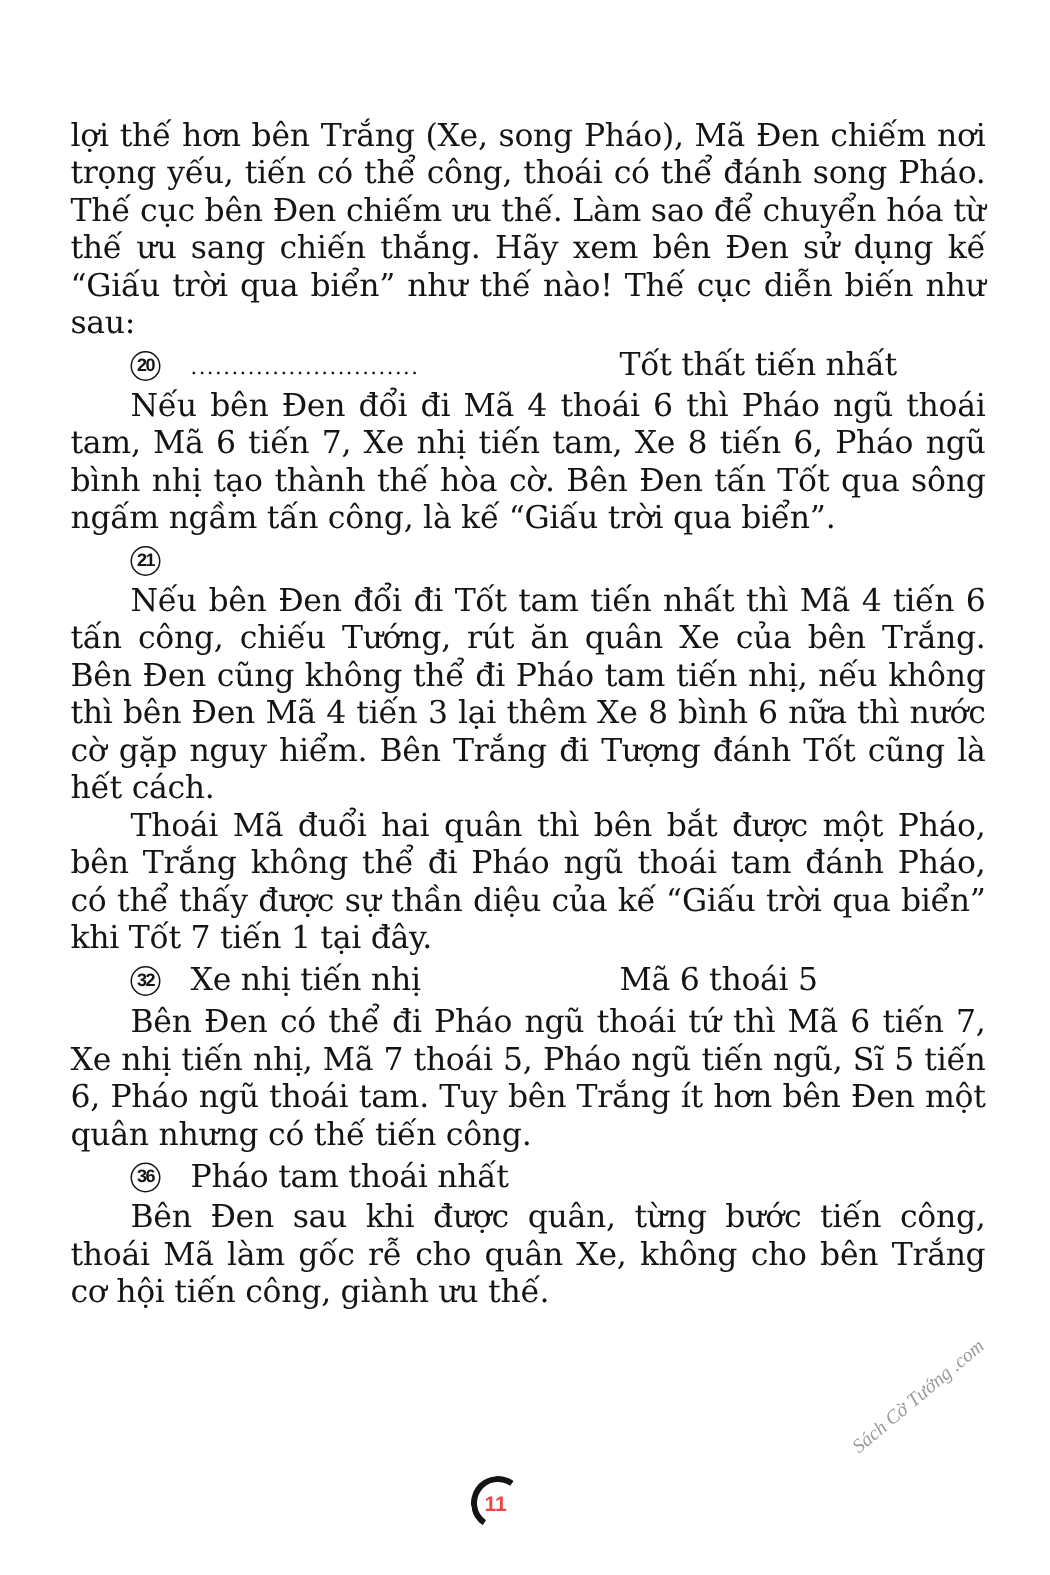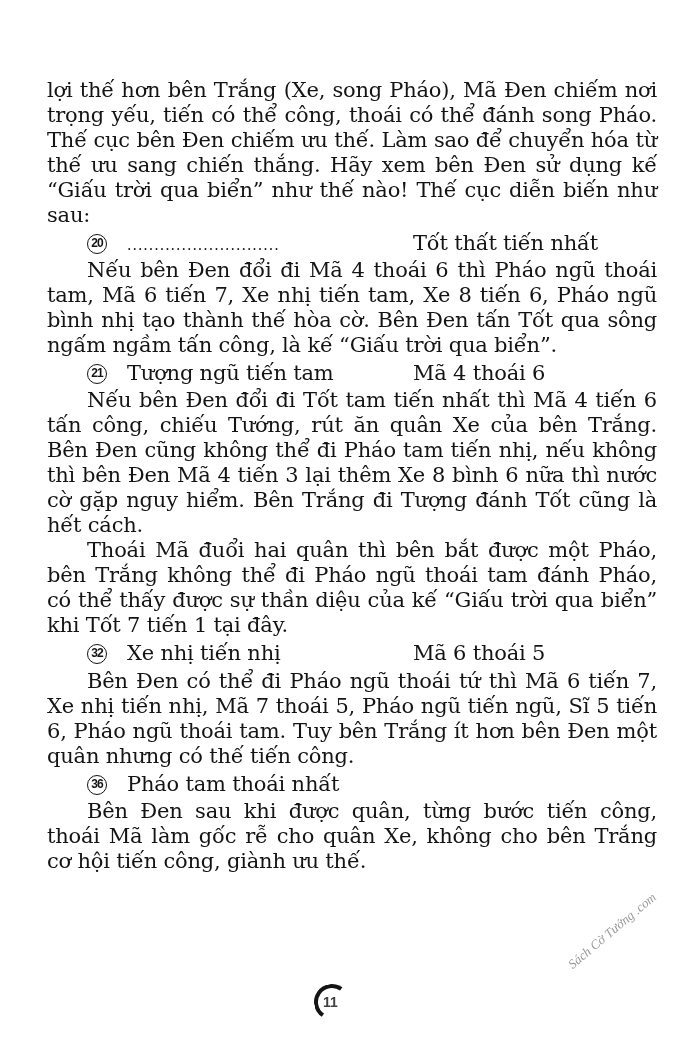--- a/index.html
+++ b/index.html
@@ -28,21 +28,21 @@
   .pagenum {
     position:absolute; left:314px; top:984px; width:40px; height:40px;
   }
   .pagenum .arc {
     position:absolute; left:0; top:0; width:36px; height:36px; border-radius:50%;
     border:4px solid transparent; border-left-color:#141414; border-top-color:#141414;
     transform:rotate(-10deg); box-sizing:border-box;
   }
   .pagenum .txt {
     position:absolute; left:9px; top:10px; font-family:"Liberation Sans", sans-serif; font-weight:bold;
-    font-size:14px; color:#404040;
+    font-size:14px; color:#ef4444;
   }
   .watermark {
     position:absolute; left:565px; top:960px; transform:rotate(-40deg); transform-origin:left top;
     font-family:"Liberation Serif", serif; font-style:italic; font-size:13px; color:#9a9a9a;
     white-space:nowrap;
   }
 </style>
 </head>
 <body>
 
@@ -53,22 +53,20 @@
   <div class="move">
     <span class="num">20</span>
     <span class="red dots" style="top:2px;">............................</span>
     <span class="black far">Tốt thất tiến nhất</span>
   </div>
 
   <p class="p indent">Nếu bên Đen đổi đi Mã 4 thoái 6 thì Pháo ngũ thoái tam, Mã 6 tiến 7, Xe nhị tiến tam, Xe 8 tiến 6, Pháo ngũ bình nhị tạo thành thế hòa cờ. Bên Đen tấn Tốt qua sông ngấm ngầm tấn công, là kế “Giấu trời qua biển”.</p>
 
   <div class="move">
     <span class="num">21</span>
-    <span class="red">Tượng ngũ tiến tam</span>
-    <span class="black far">Mã 4 thoái 6</span>
   </div>
 
   <p class="p indent">Nếu bên Đen đổi đi Tốt tam tiến nhất thì Mã 4 tiến 6 tấn công, chiếu Tướng, rút ăn quân Xe của bên Trắng. Bên Đen cũng không thể đi Pháo tam tiến nhị, nếu không thì bên Đen Mã 4 tiến 3 lại thêm Xe 8 bình 6 nữa thì nước cờ gặp nguy hiểm. Bên Trắng đi Tượng đánh Tốt cũng là hết cách.</p>
 
   <p class="p indent">Thoái Mã đuổi hai quân thì bên bắt được một Pháo, bên Trắng không thể đi Pháo ngũ thoái tam đánh Pháo, có thể thấy được sự thần diệu của kế “Giấu trời qua biển” khi Tốt 7 tiến 1 tại đây.</p>
 
   <div class="move">
     <span class="num">32</span>
     <span class="red">Xe nhị tiến nhị</span>
     <span class="black far">Mã 6 thoái 5</span>

